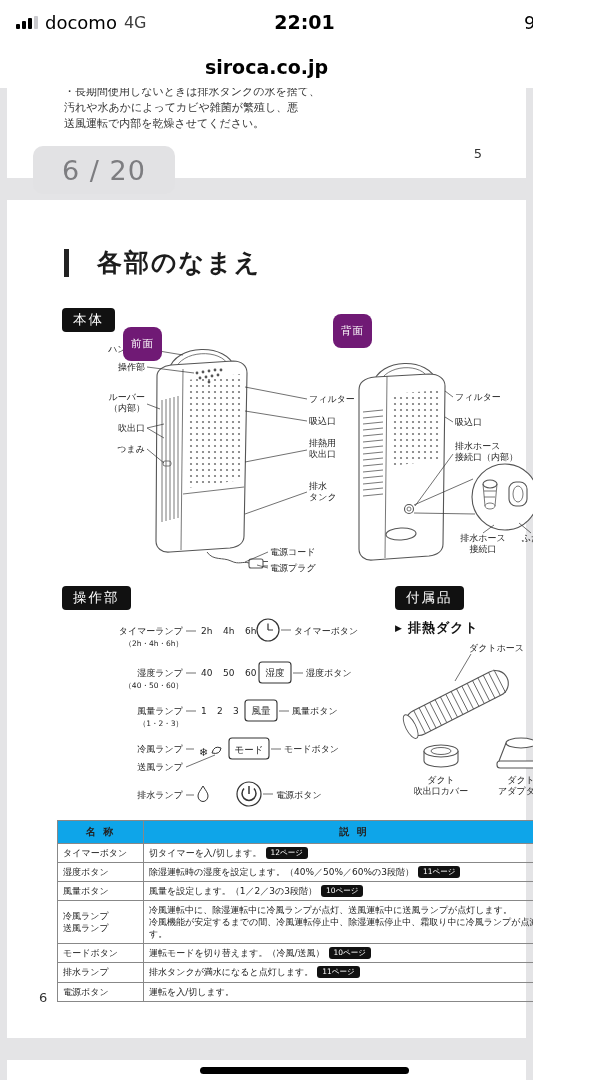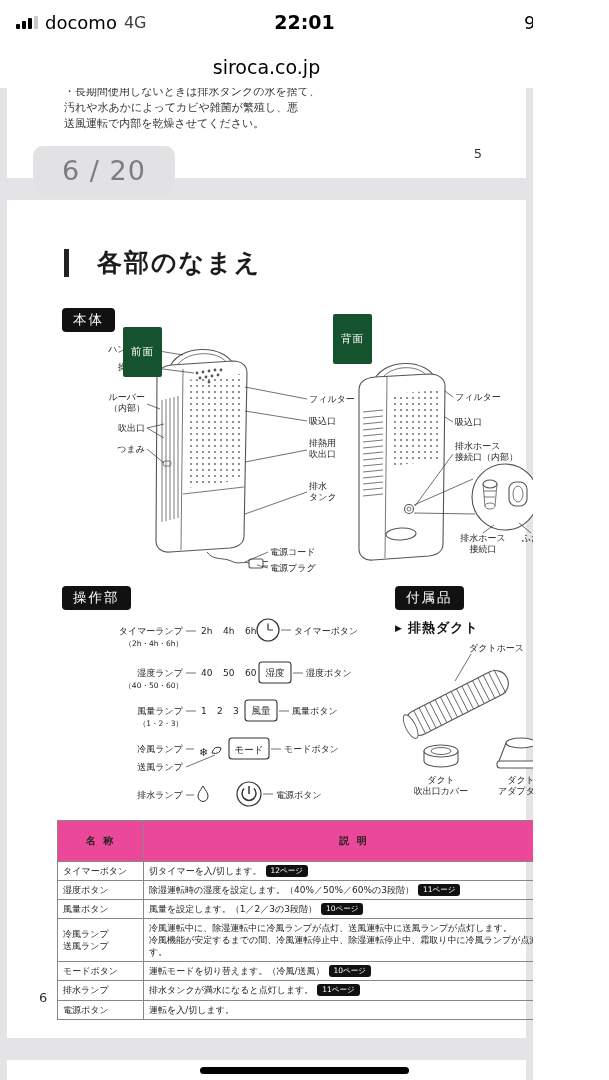--- a/index.html
+++ b/index.html
@@ -15,55 +15,55 @@
   .signal i:nth-child(3){height:11px}.signal i:nth-child(4){height:13px;background:#c9c9cd}
   .carrier{font-size:18px;font-weight:500;color:#000}
   .network{font-size:16px;color:#404040}
   .sb-time{position:absolute;left:0;right:0;top:11px;text-align:center;font-size:19px;font-weight:bold;color:#000}
   .sb-right{position:absolute;right:14px;top:12px;display:flex;align-items:center;gap:4px}
   .batt-pct{font-size:18px;color:#000}
   .battery{position:relative;width:27px;height:13px;border:1px solid rgba(0,0,0,.4);border-radius:3.5px;padding:1.5px}
   .battery .level{display:block;height:100%;width:90%;background:#000;border-radius:1.5px}
   .battery .tip{position:absolute;right:-3.5px;top:4px;width:2px;height:5px;background:rgba(0,0,0,.4);border-radius:0 2px 2px 0}
   
-  .site-title{position:absolute;top:56px;left:0;right:0;text-align:center;font-size:19px;font-weight:normal;color:#000}
+  .site-title{position:absolute;top:56px;left:0;right:0;text-align:center;font-size:19px;font-weight:bold;color:#000}
   
   .pdf{position:absolute;top:88px;left:0;right:0;bottom:0;background:#e4e4e6}
   .page{position:absolute;left:7px;right:7px;background:#fff}
   .page5{top:0;height:90px;overflow:hidden}
   .p5-lines{position:absolute;left:57px;top:-4px;font-size:11px;line-height:16px;color:#333}
   .p5-num{position:absolute;right:44px;top:58px;font-size:13px;color:#333}
   .page6{top:112px;height:838px}
   .page7{top:972px;height:20px}
   .gap{position:absolute;left:0;right:0;background:#e4e4e6}
   
   .pill{position:absolute;left:33px;top:146px;width:142px;height:48px;background:#e2e2e4;border-radius:10px;
         display:flex;align-items:center;justify-content:center;font-size:27px;color:#7d7d80;letter-spacing:1px}
   
   .sec-title{position:absolute;left:57px;top:46px;display:flex;align-items:center;gap:28px}
   .tbar{width:5px;height:28px;background:#222}
   .sec-title-text{font-size:25px;font-weight:bold;letter-spacing:2px;color:#1c1c1c}
   .tag{position:absolute;background:#111;color:#fff;font-size:13.5px;padding:3px 11px;border-radius:4px;letter-spacing:2px}
   .tag-body{left:55px;top:108px}
   .tag-controls{left:55px;top:386px}
   .tag-acc{left:388px;top:386px}
-  .mini-tag{position:absolute;background:#14532d;color:#fff;font-size:10.5px;padding:18px 8px;border-radius:2px;letter-spacing:1px;z-index:2}
+  .mini-tag{position:absolute;background:#701a75;color:#fff;font-size:10.5px;padding:10px 8px;border-radius:8px;letter-spacing:1px;z-index:2}
   .mini-front{left:116px;top:127px}
   .mini-back{left:326px;top:114px}
   .diagram-main{position:absolute;left:50px;top:112px;width:505px;height:266px}
   .diagram-controls{position:absolute;left:46px;top:412px;width:348px;height:198px}
   .diagram-acc{position:absolute;left:392px;top:437px;width:172px;height:162px}
   .acc-heading{position:absolute;left:388px;top:419px;display:flex;align-items:center;gap:6px}
   .acc-heading .tri{font-size:9px;color:#111}
   .acc-heading .acc-title{font-size:13px;font-weight:bold;color:#111;letter-spacing:1px}
   svg text{font-family:"DejaVu Sans",sans-serif;fill:#222}
   
   .desc-table{position:absolute;left:50px;top:620px;width:508px;border-collapse:collapse;table-layout:fixed}
   .desc-table th,.desc-table td{border:1px solid #888;font-size:9px;padding:3px 5px;vertical-align:middle;line-height:1.35;color:#222}
-  .desc-table th{background:#ec4899;font-size:10px;text-align:center;padding:13px;letter-spacing:2px}
+  .desc-table th{background:#0ea5e9;font-size:10px;text-align:center;padding:4px;letter-spacing:2px}
   .c-name{width:86px}
   .badge{display:inline-block;margin-left:4px;background:#111;color:#fff;font-size:7.5px;line-height:1.2;
          padding:1px 5px 2px;border-radius:3px;white-space:nowrap;vertical-align:1px}
   .p6-num{position:absolute;left:32px;top:790px;font-size:13px;color:#333}
   
   .home-area{position:absolute;left:0;right:0;bottom:0;height:20px}
   .home-indicator{position:absolute;left:200px;bottom:6px;width:209px;height:7px;background:#000;border-radius:4px}
 </style>
 </head>
 <body>

